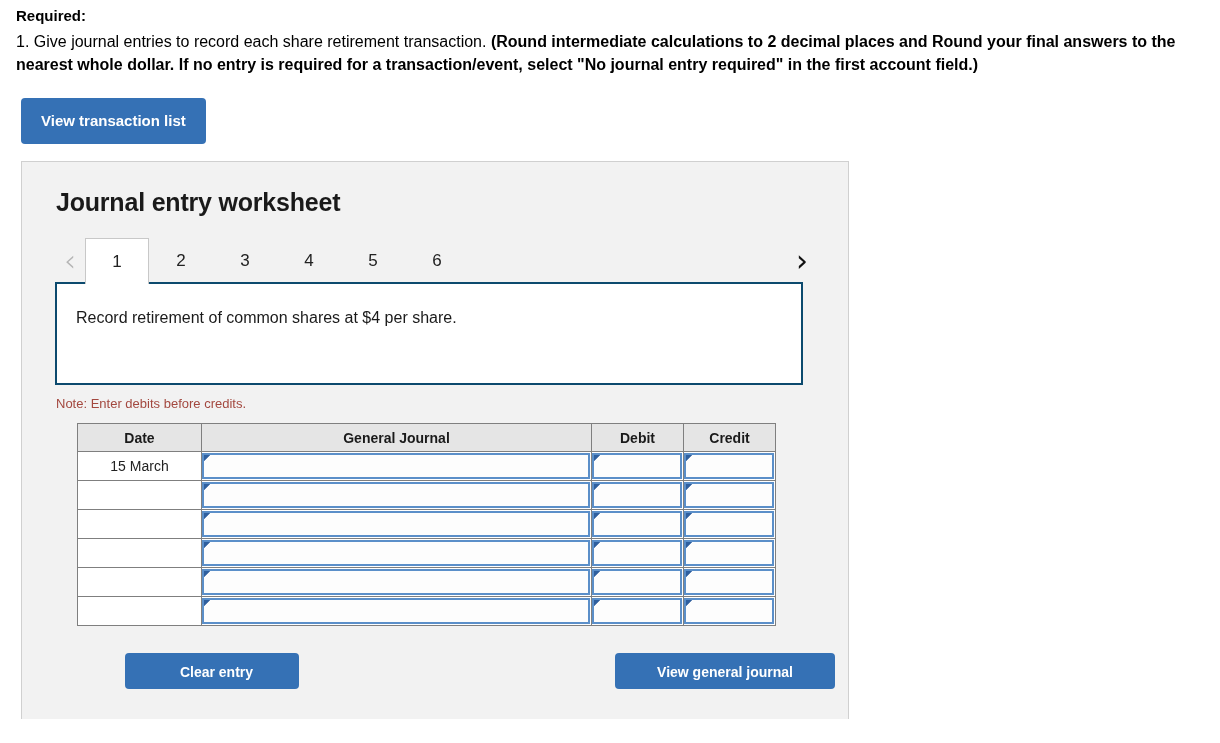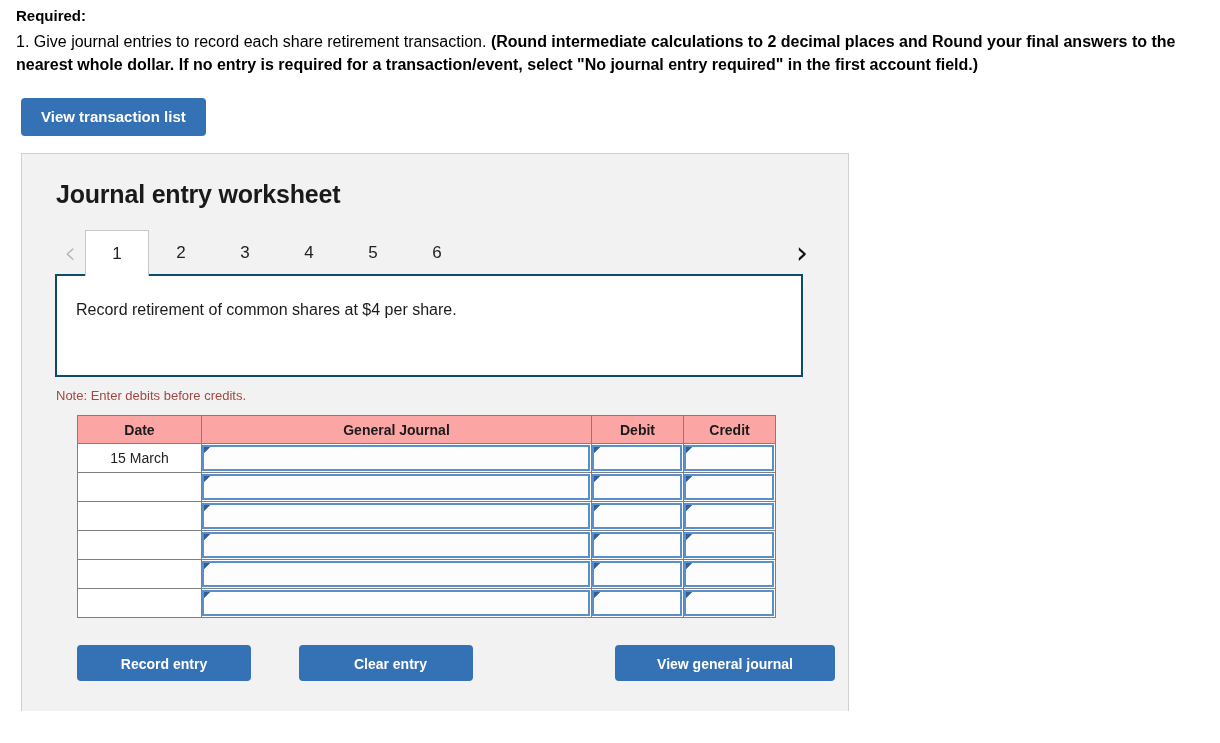--- a/index.html
+++ b/index.html
@@ -50,21 +50,21 @@
     cursor: pointer;
     text-align: center;
     box-sizing: border-box;
   }
   .top-btn-wrap {
     padding: 22px 0 0 21px;
   }
   .btn-view-transactions {
     font-size: 15px;
     padding: 0 20px;
-    height: 38px;
+    height: 46px;
     line-height: 38px;
   }
 
   
   .panel {
     margin: 17px 0 0 21px;
     width: 828px;
     background: #f2f2f2;
     border: 1px solid #d0d0d0;
     border-bottom: none;
@@ -156,21 +156,21 @@
   }
 
   
   .jtable {
     margin: 12px 0 0 55px;
     border-collapse: collapse;
     table-layout: fixed;
     background: #ffffff;
   }
   .jtable th {
-    background: #fca5a5;
+    background: #e5e5e5;
     color: #1a1a1a;
     font-size: 14px;
     font-weight: bold;
     height: 27px;
     border: 1px solid #7f7f7f;
     text-align: center;
     padding: 0;
   }
   .jtable td {
     border: 1px solid #7f7f7f;
@@ -364,18 +364,17 @@
           <div class="cellfield"></div>
         </td>
         <td class="cellfield-wrap">
           <div class="cellfield"></div>
         </td>
       </tr>
     </tbody>
   </table>
 
   <div class="actions">
-    <button class="btn btn-record">Record entry</button>
     <button class="btn btn-clear">Clear entry</button>
     <button class="btn btn-viewgj">View general journal</button>
   </div>
 
 </div>
 
 </body></html>

